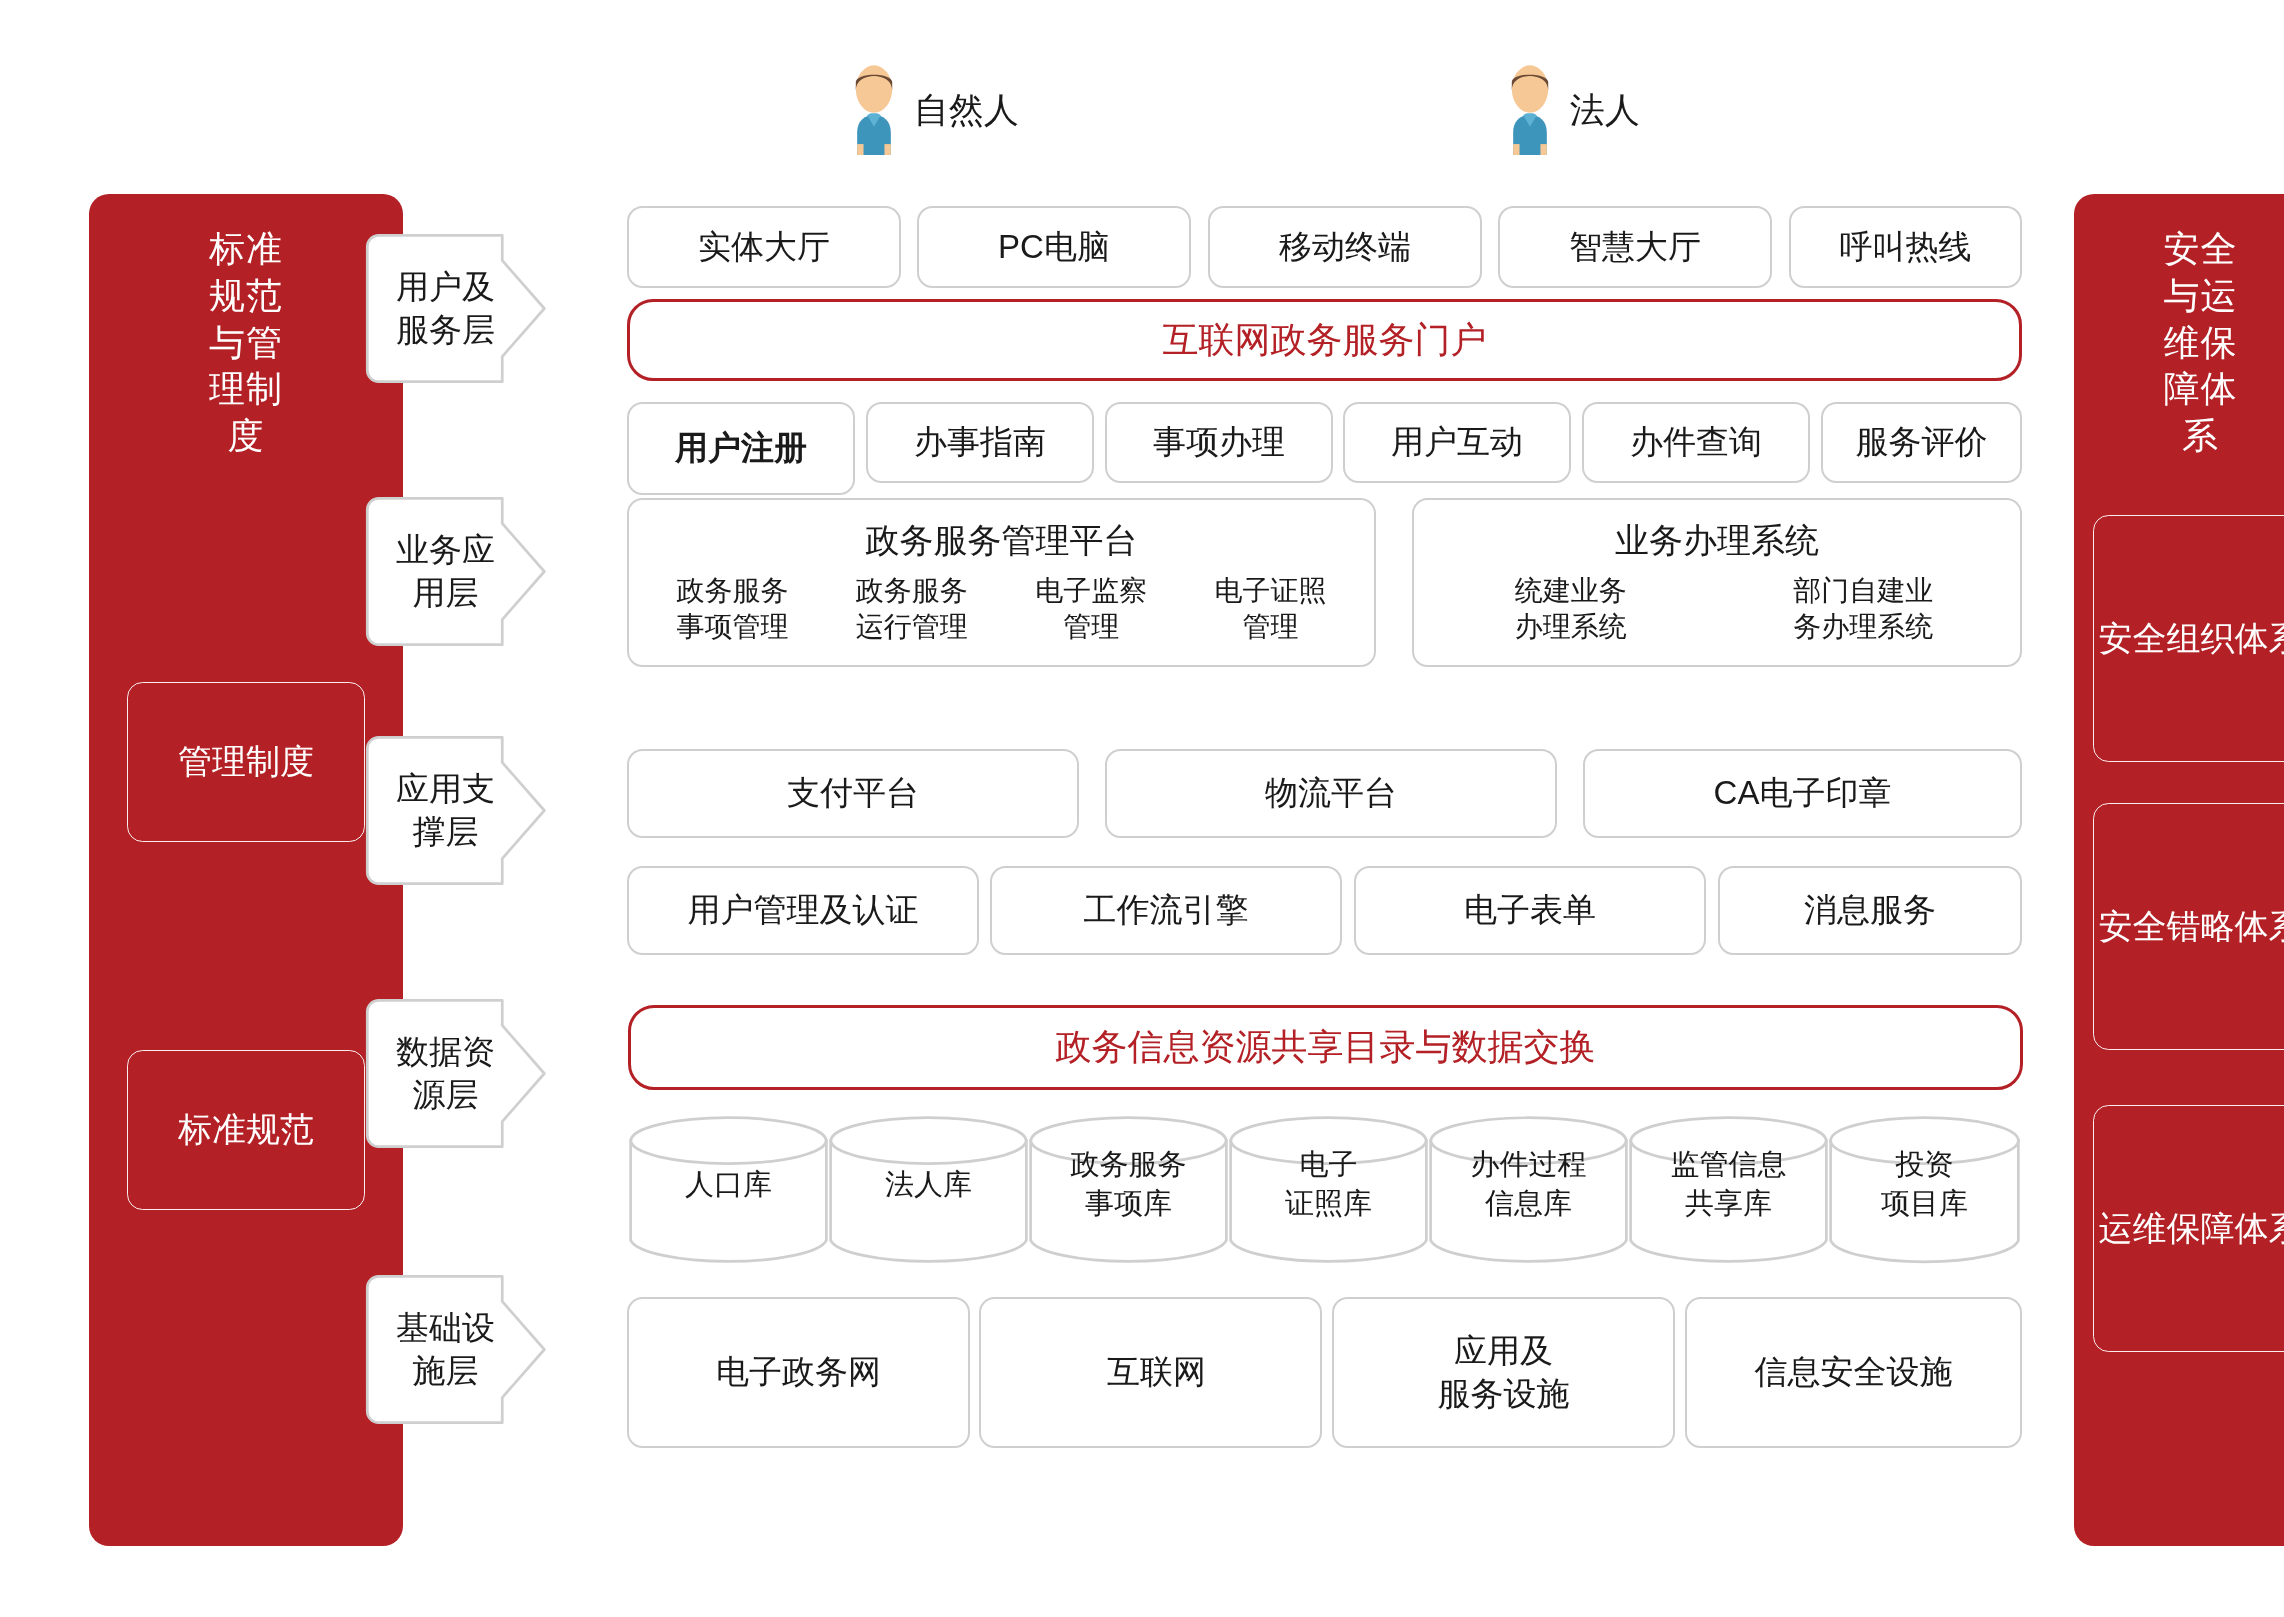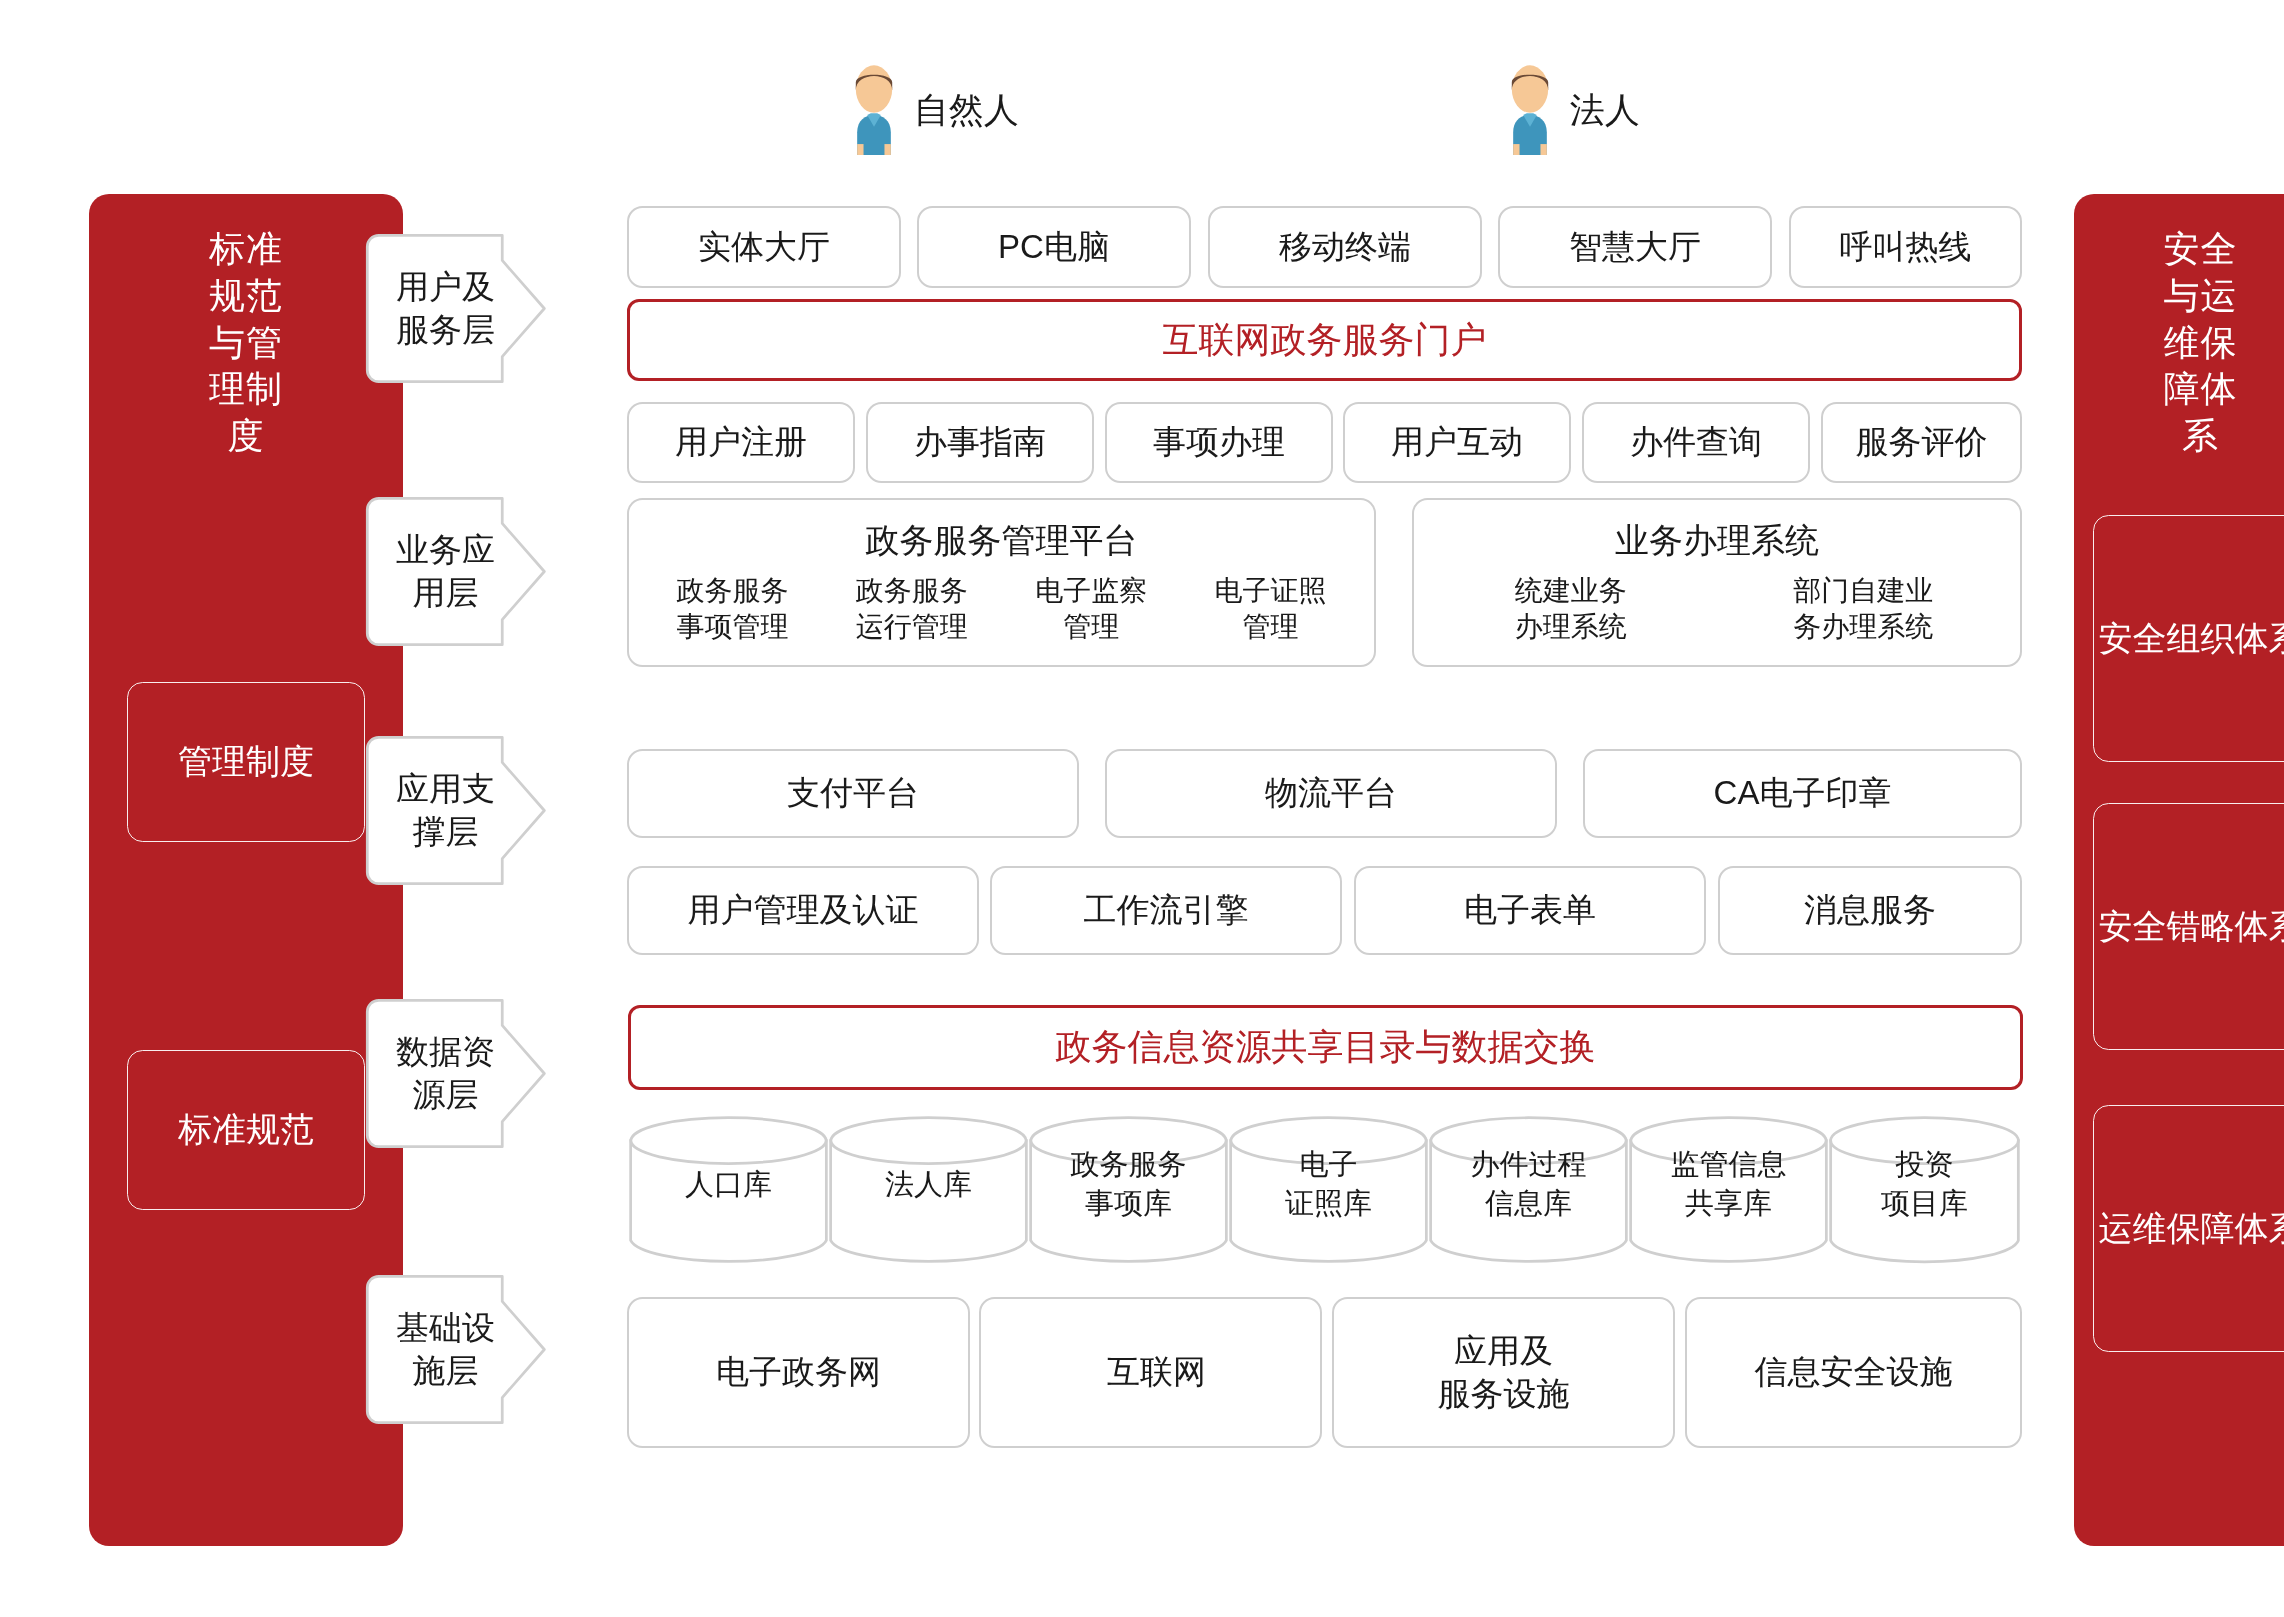--- a/index.html
+++ b/index.html
@@ -81,21 +81,21 @@
     justify-content:center;
     text-align:center;
     font-size:33px;
     line-height:1.30;
     color:#1a1a1a;
   }
   .box.red{
     border-color:#B32025;
     color:#B32025;
     border-width:3.2px;
-    border-radius:12px;
+    border-radius:26px;
   }
   .box.tall{flex-direction:column;}
 
   .group-title{
     font-size:34px;
     line-height:1.2;
     margin-bottom:12px;
     color:#1a1a1a;
   }
   .group-cols{
@@ -234,21 +234,21 @@
   </div>
 
   <div class="box" style="left:627px;top:206px;width:274px;height:82px;">实体大厅</div>
   <div class="box" style="left:917px;top:206px;width:274px;height:82px;">PC电脑</div>
   <div class="box" style="left:1208px;top:206px;width:274px;height:82px;">移动终端</div>
   <div class="box" style="left:1498px;top:206px;width:274px;height:82px;">智慧大厅</div>
   <div class="box" style="left:1789px;top:206px;width:233px;height:82px;">呼叫热线</div>
 
   <div class="box red" style="left:627px;top:299px;width:1395px;height:82px;font-size:36px;">互联网政务服务门户</div>
 
-  <div class="box" style="left:627px;top:402px;width:228px;height:81px;">用户注册</div>
+  <div class="box" style="left:627px;top:402px;width:228px;height:93px;font-weight:bold;">用户注册</div>
   <div class="box" style="left:866px;top:402px;width:228px;height:81px;">办事指南</div>
   <div class="box" style="left:1105px;top:402px;width:228px;height:81px;">事项办理</div>
   <div class="box" style="left:1343px;top:402px;width:228px;height:81px;">用户互动</div>
   <div class="box" style="left:1582px;top:402px;width:228px;height:81px;">办件查询</div>
   <div class="box" style="left:1821px;top:402px;width:201px;height:81px;">服务评价</div>
 
   <div class="box tall" style="left:627px;top:498px;width:749px;height:169px;padding:15.5px 13.7px;">
     <div class="group-title">政务服务管理平台</div>
     <div class="group-cols">
       <div class="group-col" style="white-space:pre-line;">政务服务

